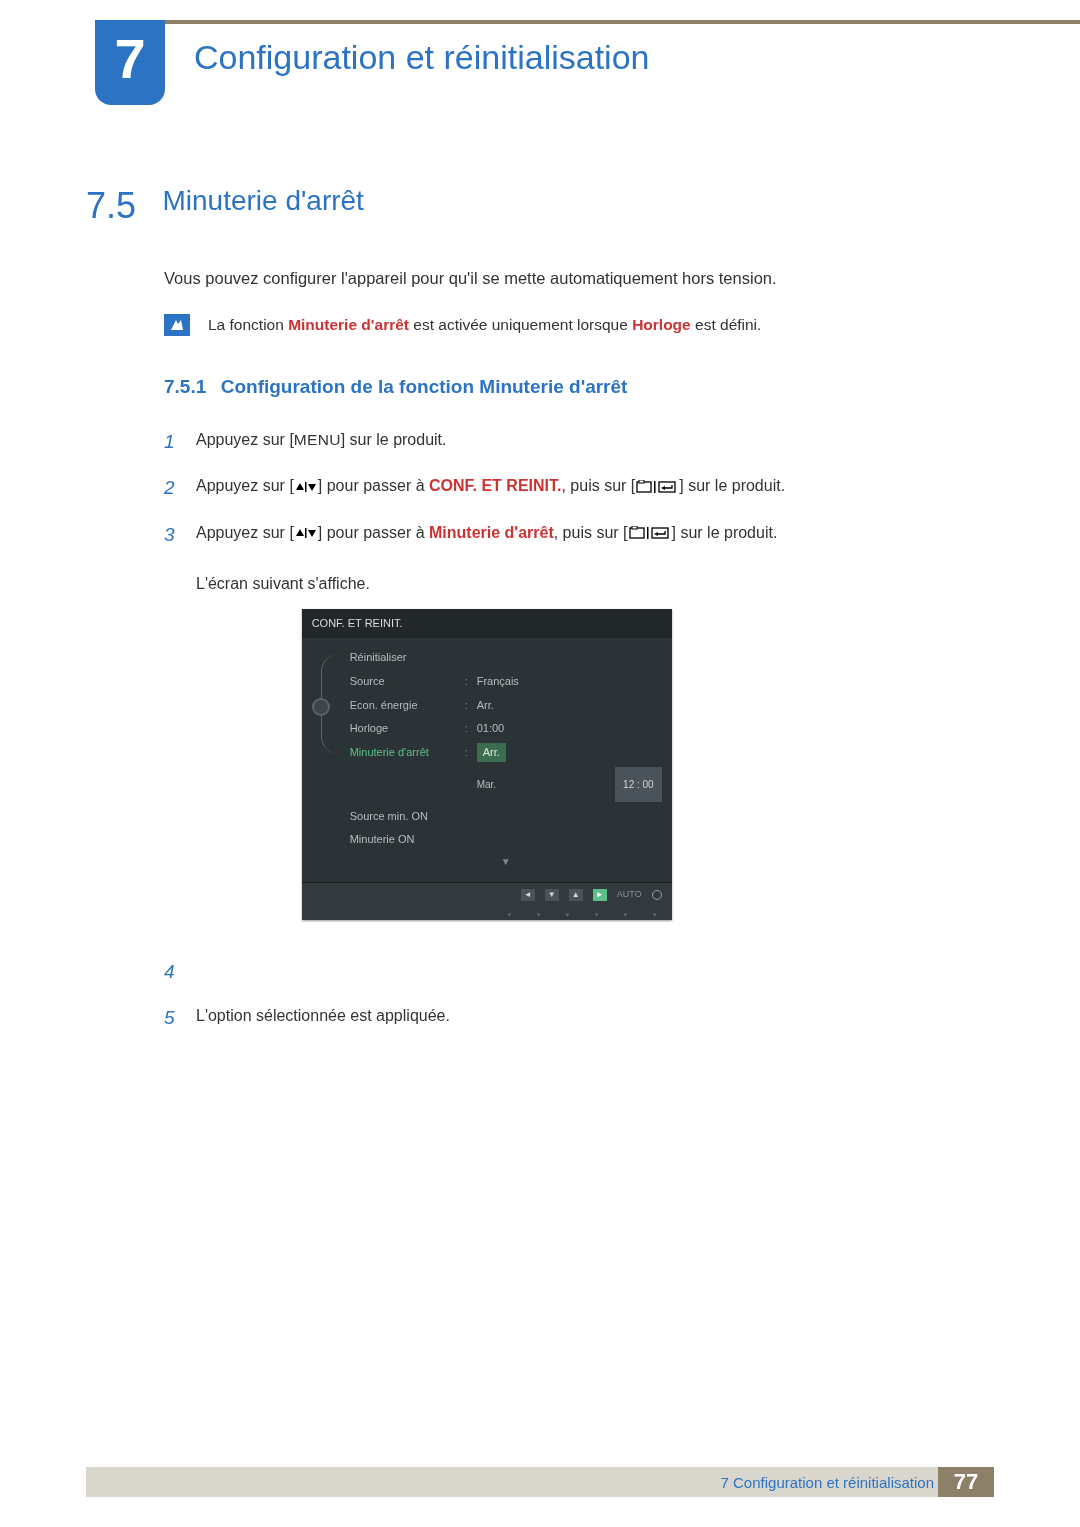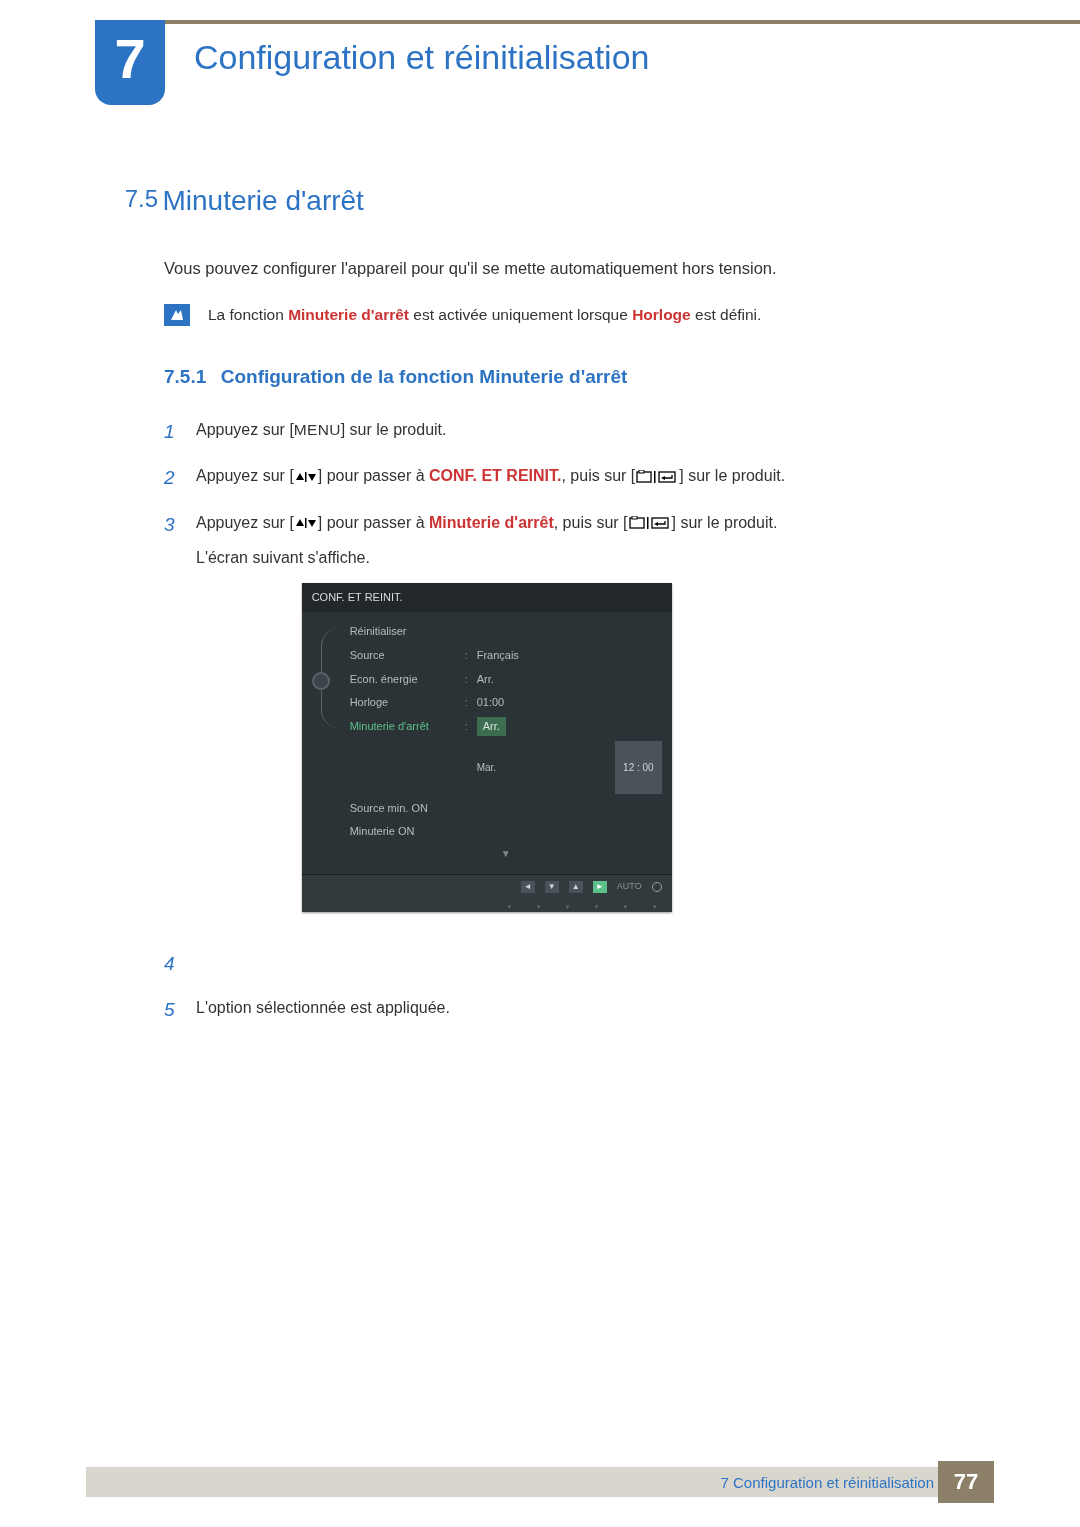--- a/index.html
+++ b/index.html
@@ -38,26 +38,25 @@
     top: 20px; left: 165px; right: 0;
     height: 4px;
     background: #8d8069;
   }
   .content {
     position: absolute;
     top: 185px; left: 86px; right: 86px;
   }
   .section-num {
     color: #2d73c4;
-    font-size: 24px;
+    font-size: 36px;
     font-weight: normal;
     display: inline-block;
     width: 72px;
     vertical-align: top;
-    text-align: right;
   }
   .section-title {
     color: #2d73c4;
     font-size: 28px;
     font-weight: normal;
   }
   .intro {
     margin-top: 42px;
     margin-left: 78px;
     font-size: 16.5px;
@@ -179,21 +178,21 @@
     background: #3d6d50;
     color: #d8e8dd;
     padding: 0 6px;
   }
   .osd-row.sub { font-size: 10px; justify-content: center; }
   .osd-row.sub .osd-label { padding-left: 0; color: #9aa2a6; }
   .osd-row.sub .osd-time {
     margin-left: auto;
     background: #4a525a;
     color: #d0d6da;
-    padding: 18px 8px;
+    padding: 9px 8px;
     font-size: 10px;
   }
   .osd-more { text-align: center; color: #7d878c; font-size: 10px; padding: 2px 0 4px 0; }
   .osd-footer {
     border-top: 1px solid #1a1e20;
     background: #333a3e;
     display: flex;
     justify-content: flex-end;
     align-items: center;
     gap: 10px;
@@ -241,21 +240,21 @@
   .footer-label {
     color: #2d73c4;
     font-size: 15px;
     padding-right: 4px;
   }
   .footer-page {
     background: #8d8069;
     color: #fff;
     font-size: 22px;
     font-weight: bold;
-    height: 42px;
+    height: 30px;
     width: 56px;
     display: flex;
     align-items: center;
     justify-content: center;
   }
 </style>
 </head>
 <body>
 
 <div class="band-top"></div>
@@ -333,21 +332,21 @@
           </span><span>] pour passer à </span><span class="highlight">Minuterie d'arrêt</span><span>, puis sur [</span><span class="inline-icon">
             <svg width="42" height="14" viewBox="0 0 42 14">
               <rect x="1" y="2" width="14" height="10" fill="none" stroke="#000" stroke-width="1.3"></rect>
               <rect x="3" y="0" width="5" height="3" fill="#fff" stroke="#000" stroke-width="1"></rect>
               <rect x="18" y="1" width="1.5" height="12" fill="#000"></rect>
               <rect x="23" y="2" width="16" height="10" fill="none" stroke="#000" stroke-width="1.3"></rect>
               <path d="M36 5 L36 8 L28 8" fill="none" stroke="#000" stroke-width="1.3"></path>
               <polygon points="29,6 29,10 25,8" fill="#000"></polygon>
             </svg>
           </span><span>] sur le produit.</span>
-        <div style="margin-top:8px">L'écran suivant s'affiche.</div>
+        <div style="margin-top:24px">L'écran suivant s'affiche.</div>
 
         <div class="osd">
           <div class="osd-title">CONF. ET REINIT.</div>
           <div class="osd-body">
             <div class="osd-dial">
               <div class="osd-arc"></div>
               <div class="osd-knob"></div>
             </div>
             <div class="osd-menu">
               <div class="osd-row">

